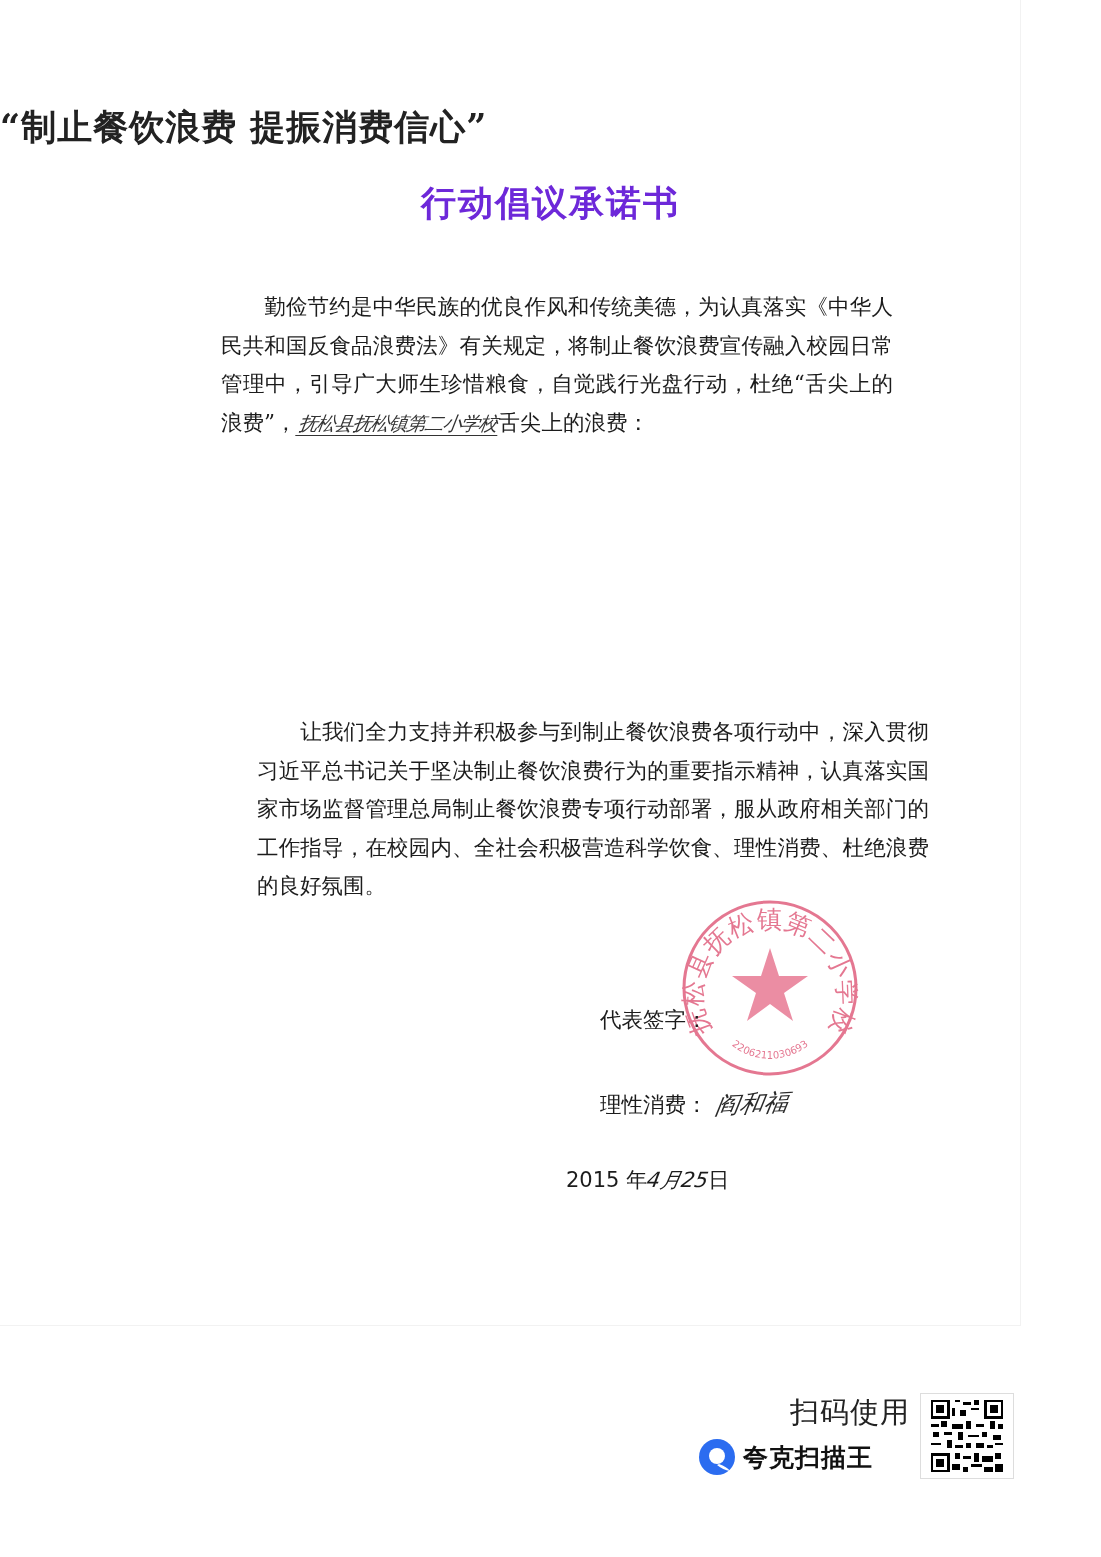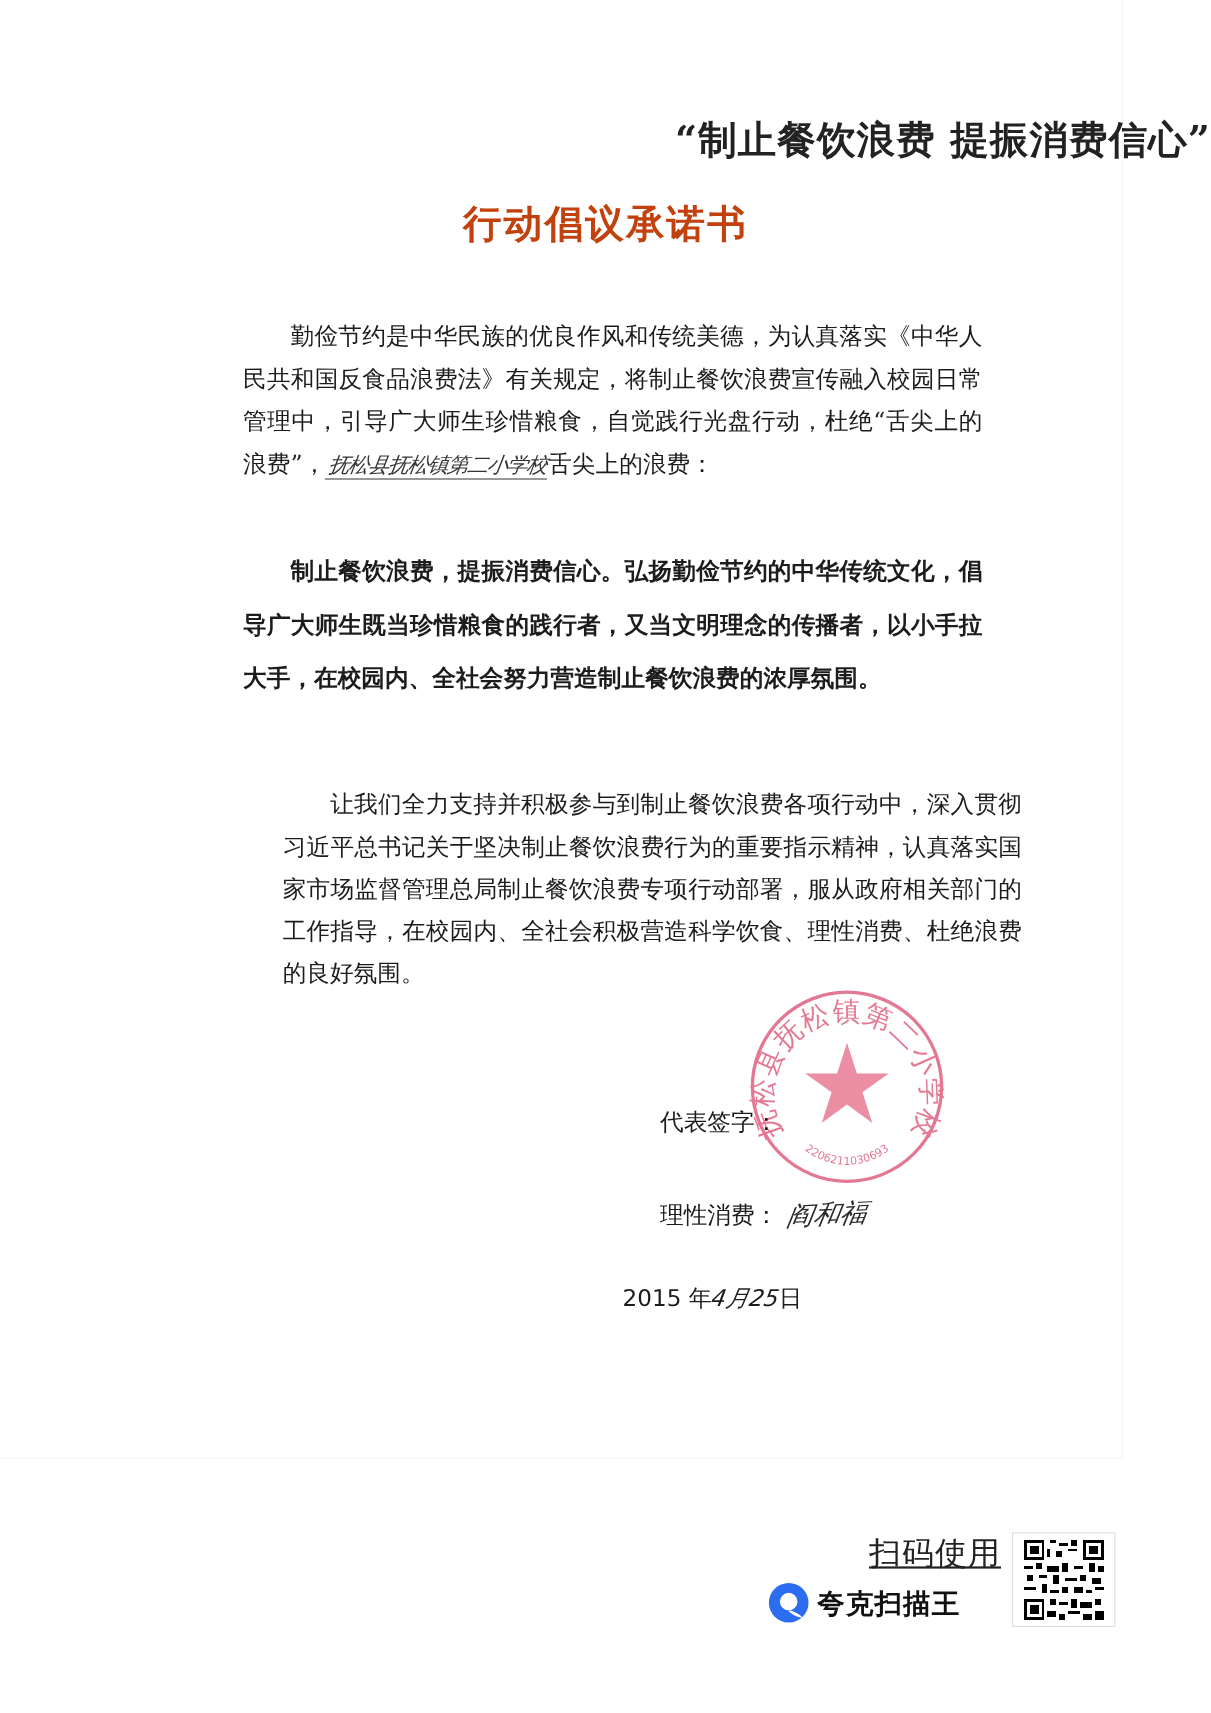--- a/index.html
+++ b/index.html
@@ -5,27 +5,27 @@
     html, body { margin: 0; padding: 0; }
     body {
       width: 1101px; height: 1557px; background: #ffffff; position: relative; overflow: hidden;
       font-family: "DejaVu Serif", "Liberation Serif", serif; color: #1a1a1a;
     }
     .page {
       position: absolute; left: 0; top: 0; width: 1020px; height: 1325px;
       background: #ffffff; border-right: 1px solid #f2f2f2; border-bottom: 1px solid #f2f2f2;
     }
     .title1 {
-      position: absolute; left: 0; width: 1101px; top: 104px; text-align: right;
+      position: absolute; left: 0; width: 1101px; top: 104px; text-align: left;
       font-size: 35px; font-weight: bold; letter-spacing: 1px; color: #222;
       font-family: "DejaVu Serif", serif;
     }
     .title2 {
       position: absolute; left: 0; width: 1101px; top: 180px; text-align: center;
-      font-size: 35px; font-weight: bold; letter-spacing: 2px; color: #c2410c;
+      font-size: 35px; font-weight: bold; letter-spacing: 2px; color: #6d28d9;
       font-family: "DejaVu Serif", serif;
     }
     .para {
       position: absolute; left: 221px; width: 672px; font-size: 21.5px; color: #1c1c1c;
       font-family: "DejaVu Serif", serif; text-align: justify; text-align-last: left;
     }
     .p1 { top: 288px; line-height: 38.5px; }
     .p2 { top: 495px; line-height: 49px; font-weight: bold; font-family: "DejaVu Sans", sans-serif; font-size: 21.5px; }
     .p3 { top: 713px; line-height: 38.5px; margin-left: 36px; }
     .indent { display: inline-block; width: 43px; }
@@ -47,21 +47,21 @@
       position: absolute; left: 566px; top: 1166px; font-size: 21px; color: #1c1c1c;
       font-family: "DejaVu Sans", sans-serif;
     }
     .date .hand { font-style: italic; transform: skewX(-10deg); display: inline-block; }
     .seal {
       position: absolute; left: 680px; top: 898px; width: 180px; height: 180px;
       pointer-events: none; opacity: 0.85;
     }
     .footer-scan {
       position: absolute; left: 790px; top: 1393px; font-size: 29px; color: #222;
-      font-family: "DejaVu Sans", sans-serif; letter-spacing: 1px; text-decoration: underline;
+      font-family: "DejaVu Sans", sans-serif; letter-spacing: 1px;
     }
     .footer-brand {
       position: absolute; left: 697px; top: 1437px; display: flex; align-items: center;
     }
     .brand-logo { width: 40px; height: 40px; margin-right: 6px; }
     .brand-name {
       font-size: 25px; font-weight: bold; color: #111; font-family: "DejaVu Sans", sans-serif; letter-spacing: 1px;
     }
     .qr {
       position: absolute; left: 920px; top: 1393px; width: 94px; height: 86px;
@@ -71,21 +71,20 @@
 </head>
 <body>
 
 <div class="page">
 
   <div class="title1">“制止餐饮浪费  提振消费信心”</div>
   <div class="title2">行动倡议承诺书</div>
 
   <div class="para p1"><span class="indent"></span><span>勤俭节约是中华民族的优良作风和传统美德，为认真落实《中华人民共和国反食品浪费法》有关规定，将制止餐饮浪费宣传融入校园日常管理中，引导广大师生珍惜粮食，自觉践行光盘行动，杜绝“舌尖上的浪费”，</span><span class="handwritten">抚松县抚松镇第二小学校</span><span>舌尖上的浪费：</span></div>
 
-  <div class="para p2"><span class="indent"></span><span>制止餐饮浪费，提振消费信心。弘扬勤俭节约的中华传统文化，倡导广大师生既当珍惜粮食的践行者，又当文明理念的传播者，以小手拉大手，在校园内、全社会努力营造制止餐饮浪费的浓厚氛围。</span></div>
 
   <div class="para p3"><span class="indent"></span><span>让我们全力支持并积极参与到制止餐饮浪费各项行动中，深入贯彻习近平总书记关于坚决制止餐饮浪费行为的重要指示精神，认真落实国家市场监督管理总局制止餐饮浪费专项行动部署，服从政府相关部门的工作指导，在校园内、全社会积极营造科学饮食、理性消费、杜绝浪费的良好氛围。</span></div>
 
   <svg class="seal" viewBox="0 0 180 180">
     <defs>
       <path id="sealArc" d="M 30 130 A 68 68 0 1 1 150 130"></path>
       <path id="numArc" d="M 42 138 A 62 62 0 0 0 138 138"></path>
     </defs>
     <circle cx="90" cy="90" r="86" fill="none" stroke="#e0607e" stroke-width="3"></circle>
     <text font-size="25" fill="#e0607e" font-family="DejaVu Sans, sans-serif" letter-spacing="1">

